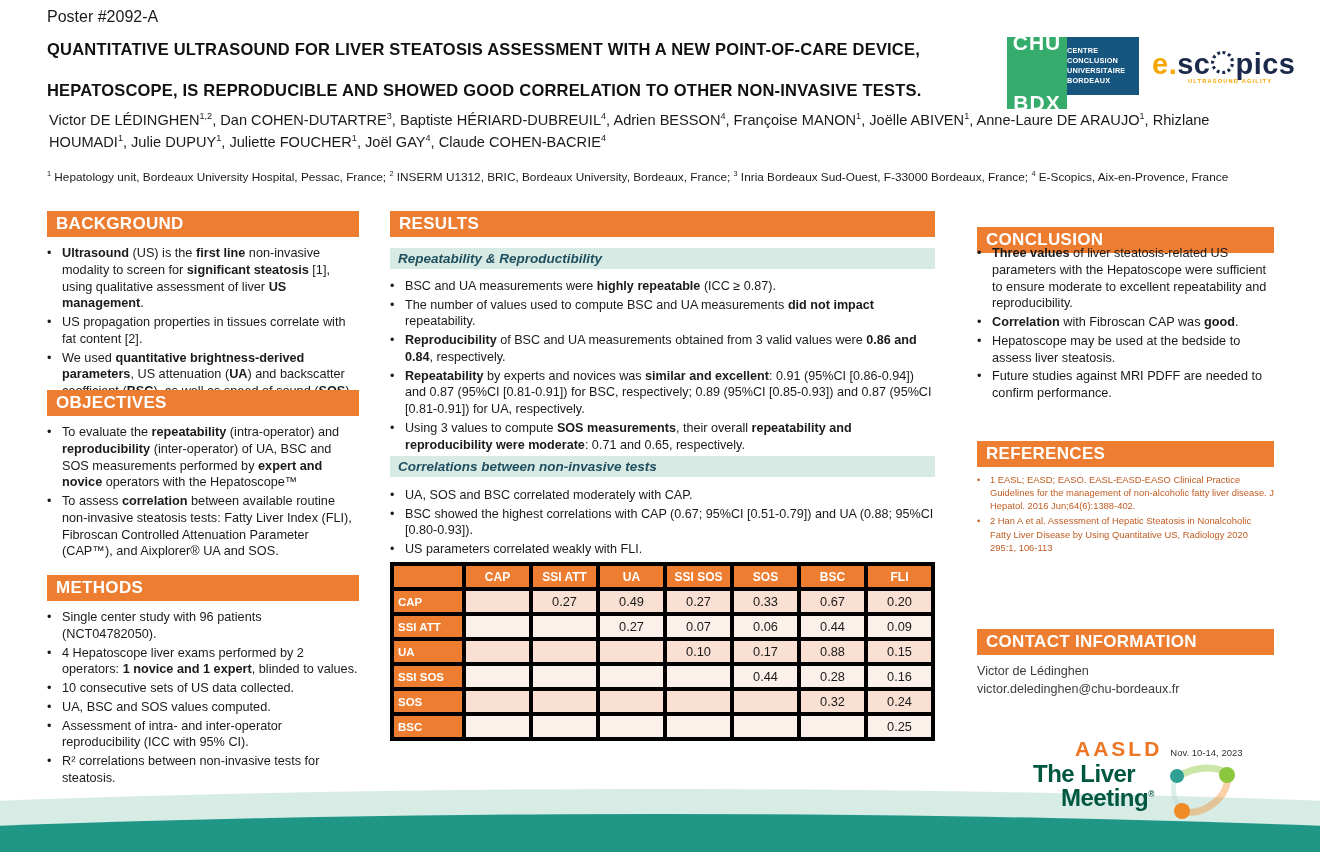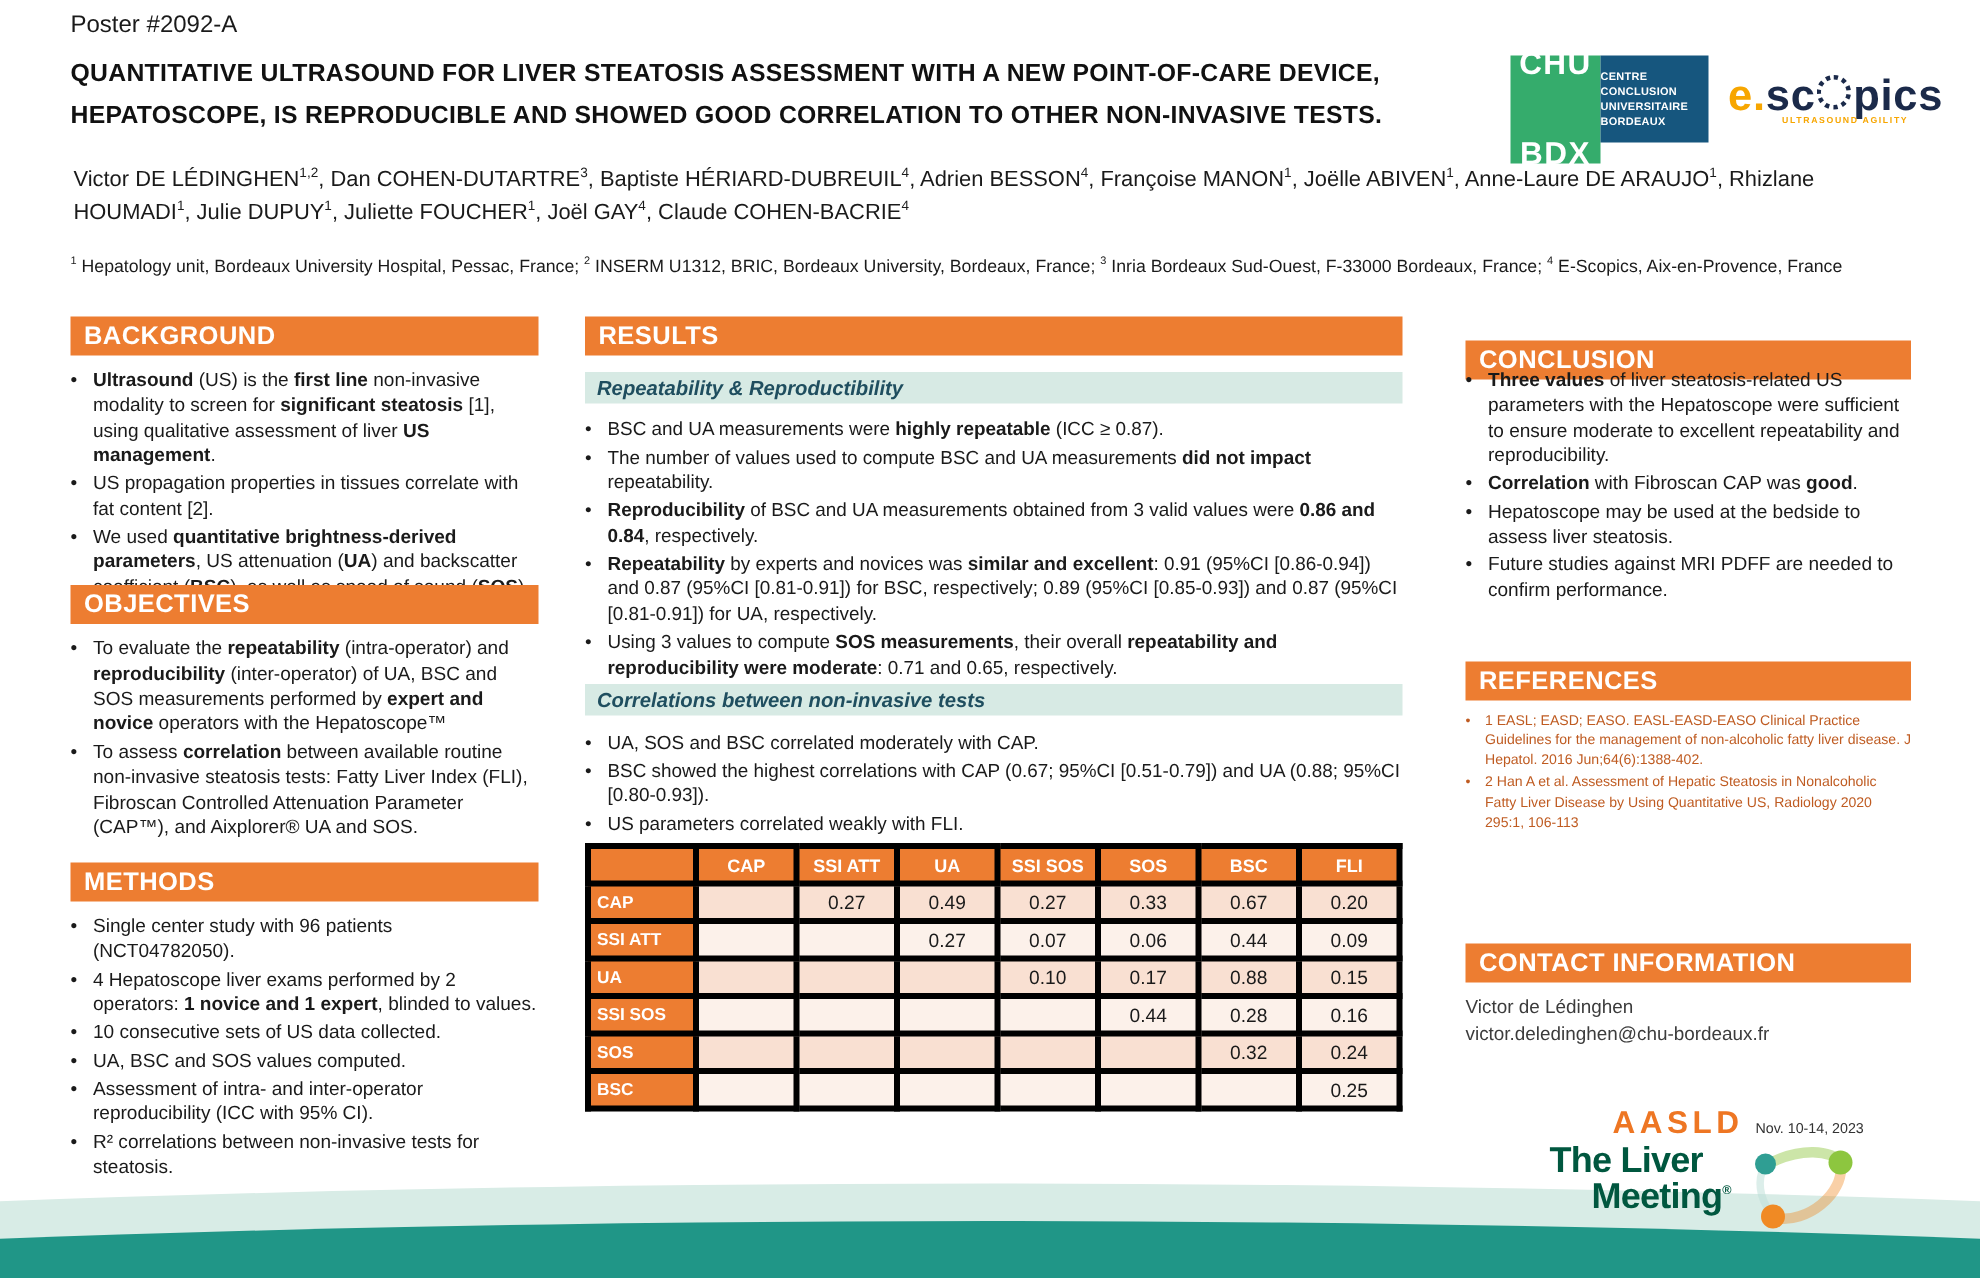--- a/index.html
+++ b/index.html
@@ -4,21 +4,21 @@
 <style>
   html,body{margin:0;padding:0;background:#fff;}
   .page{position:relative;width:1320px;height:852px;background:#fff;overflow:hidden;
         font-family:"Liberation Sans",sans-serif;color:#1a1a1a;}
   sup{font-size:62%;vertical-align:super;line-height:0;}
   b{font-weight:bold;}
 
   
   .poster-num{position:absolute;left:47px;top:8px;font-size:16px;color:#1a1a1a;}
   .title{position:absolute;left:47px;top:40px;width:940px;font-weight:bold;font-size:16.5px;letter-spacing:.2px;color:#111;}
-  .title .t2{margin-top:9px;}
+  .title .t2{margin-top:22px;}
   .authors{position:absolute;left:49px;top:110px;width:1232px;font-size:14.6px;line-height:1.5;color:#1a1a1a;}
   .affils{position:absolute;left:47px;top:170px;width:1240px;font-size:11.8px;color:#1a1a1a;}
 
   
   .chu{position:absolute;left:1007px;top:37px;display:flex;}
   .chu-green{width:60px;height:72px;background:var(--chu-green,#35AC6C);color:#fff;font-weight:bold;
              display:flex;flex-direction:column;align-items:center;justify-content:center;font-size:21px;line-height:.95;letter-spacing:1px;gap:40px;}
   .chu-navy{width:72px;height:58px;background:var(--chu-navy,#16567E);color:#fff;font-weight:bold;
             display:flex;flex-direction:column;align-items:flex-start;justify-content:center;font-size:7.3px;line-height:1.35;letter-spacing:.2px;}
   .escopics{position:absolute;left:1152px;top:48px;}

